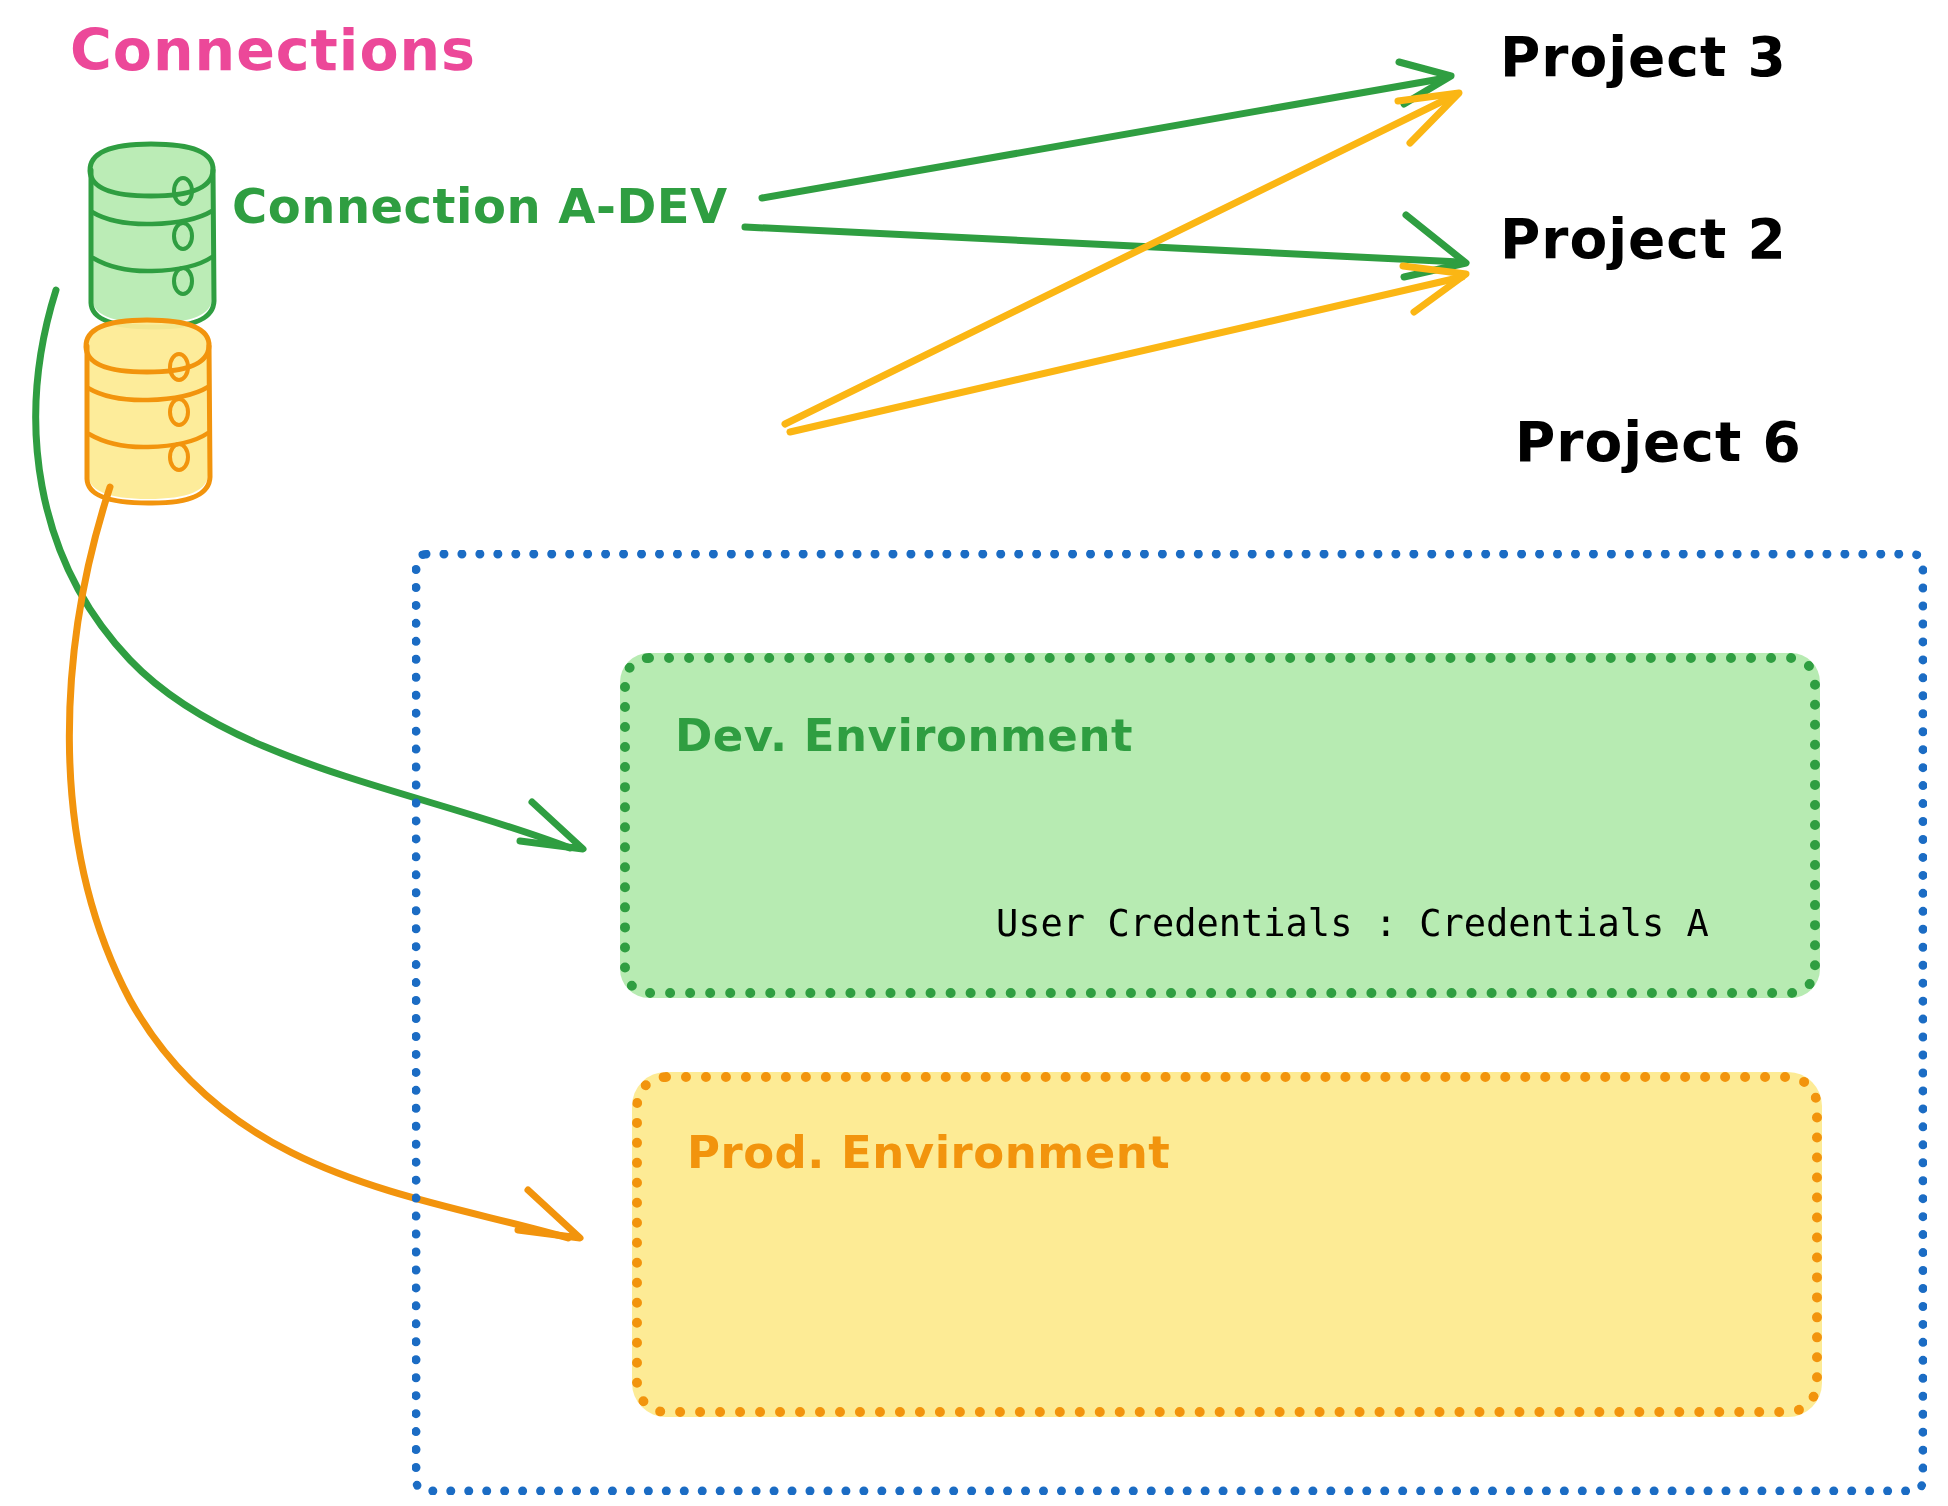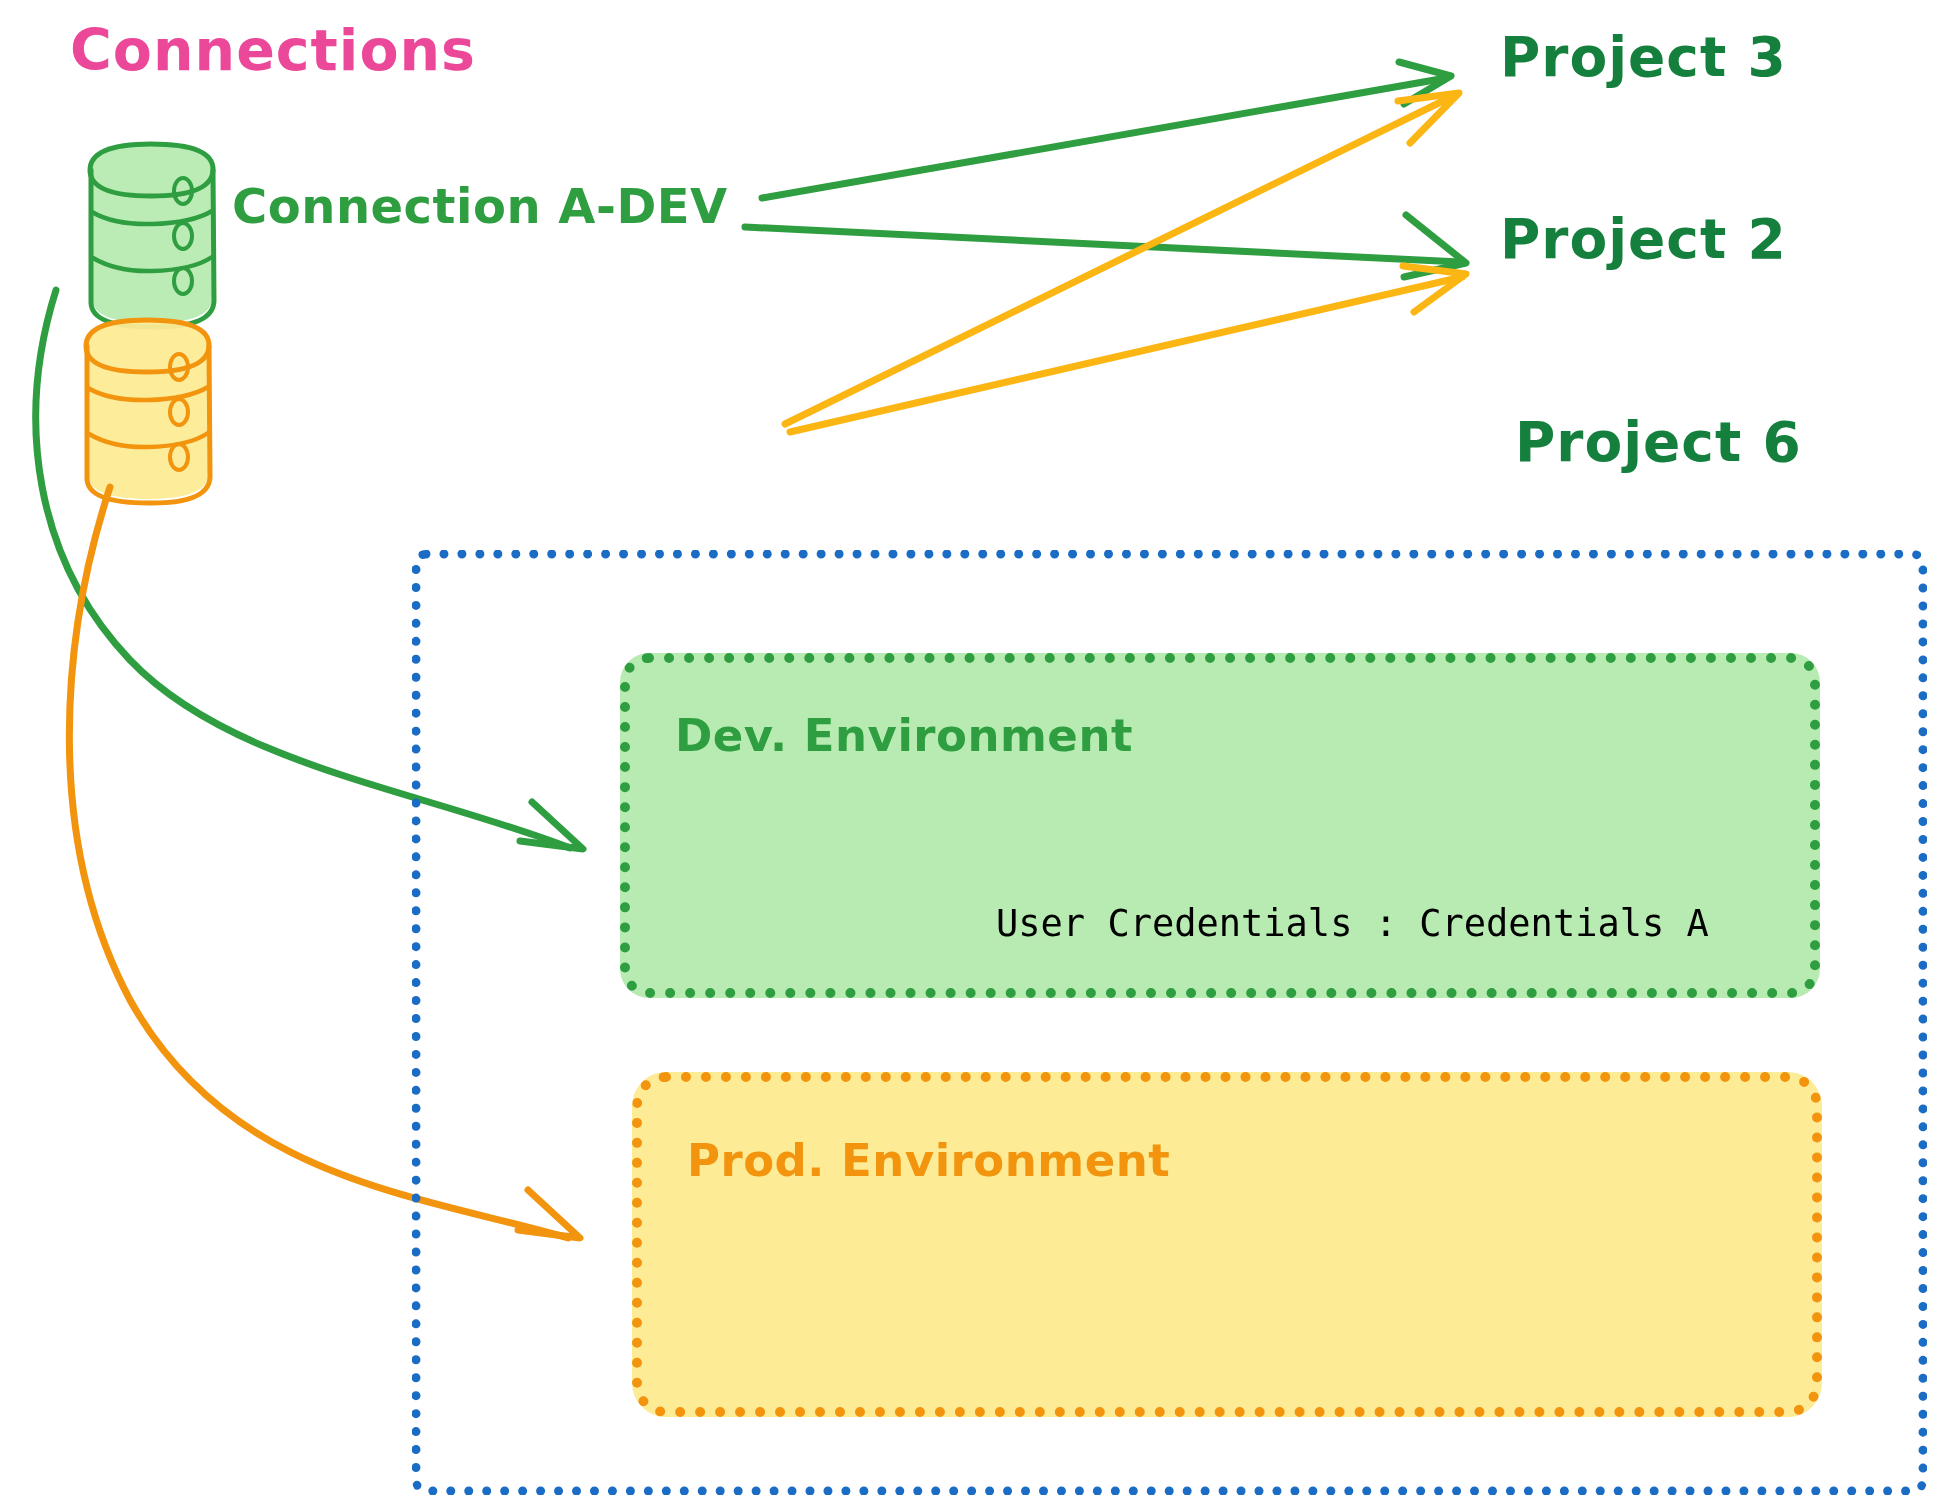--- a/index.html
+++ b/index.html
@@ -40,21 +40,21 @@
     font-weight: 700;
     font-size: 48px;
     letter-spacing: 0.5px;
   }
   .conn-green { color: #2f9e41; }
   .conn-orange { color: #f2940d; }
   .project-label {
     font-family: "DejaVu Sans", sans-serif;
     font-weight: 700;
     font-size: 55px;
-    color: #15803d;
+    color: #000000;
     letter-spacing: 1px;
   }
   .env-title {
     font-family: "DejaVu Sans", sans-serif;
     font-weight: 700;
     font-size: 45px;
     letter-spacing: 0.5px;
   }
   .env-title-green { color: #2f9e41; }
   .env-title-orange { color: #f2940d; }
@@ -160,16 +160,16 @@
   <div class="txt project-label" style="left:1515px; top:415px;">Project 6</div>
 
   <div class="dotted-box project-container" style="left:412px; top:550px; width:1515px; height:945px;"></div>
 
   <div class="dotted-box env-box-dev" style="left:620px; top:653px; width:1200px; height:345px;border-radius:29px;">
     <div class="txt env-title env-title-green" style="left:45px; top:50px;">Dev. Environment</div>
     <div class="txt cred-text cred-green" style="left:366px; top:242px;">User Credentials : Credentials A</div>
   </div>
 
   <div class="dotted-box env-box-prod" style="left:632px; top:1072px; width:1190px; height:345px;">
-    <div class="txt env-title env-title-orange" style="left:45px; top:56px;">Prod. Environment</div>
+    <div class="txt env-title env-title-orange" style="left:45px; top:48px;">Prod. Environment</div>
   </div>
 
 </div>
 
 </body></html>

